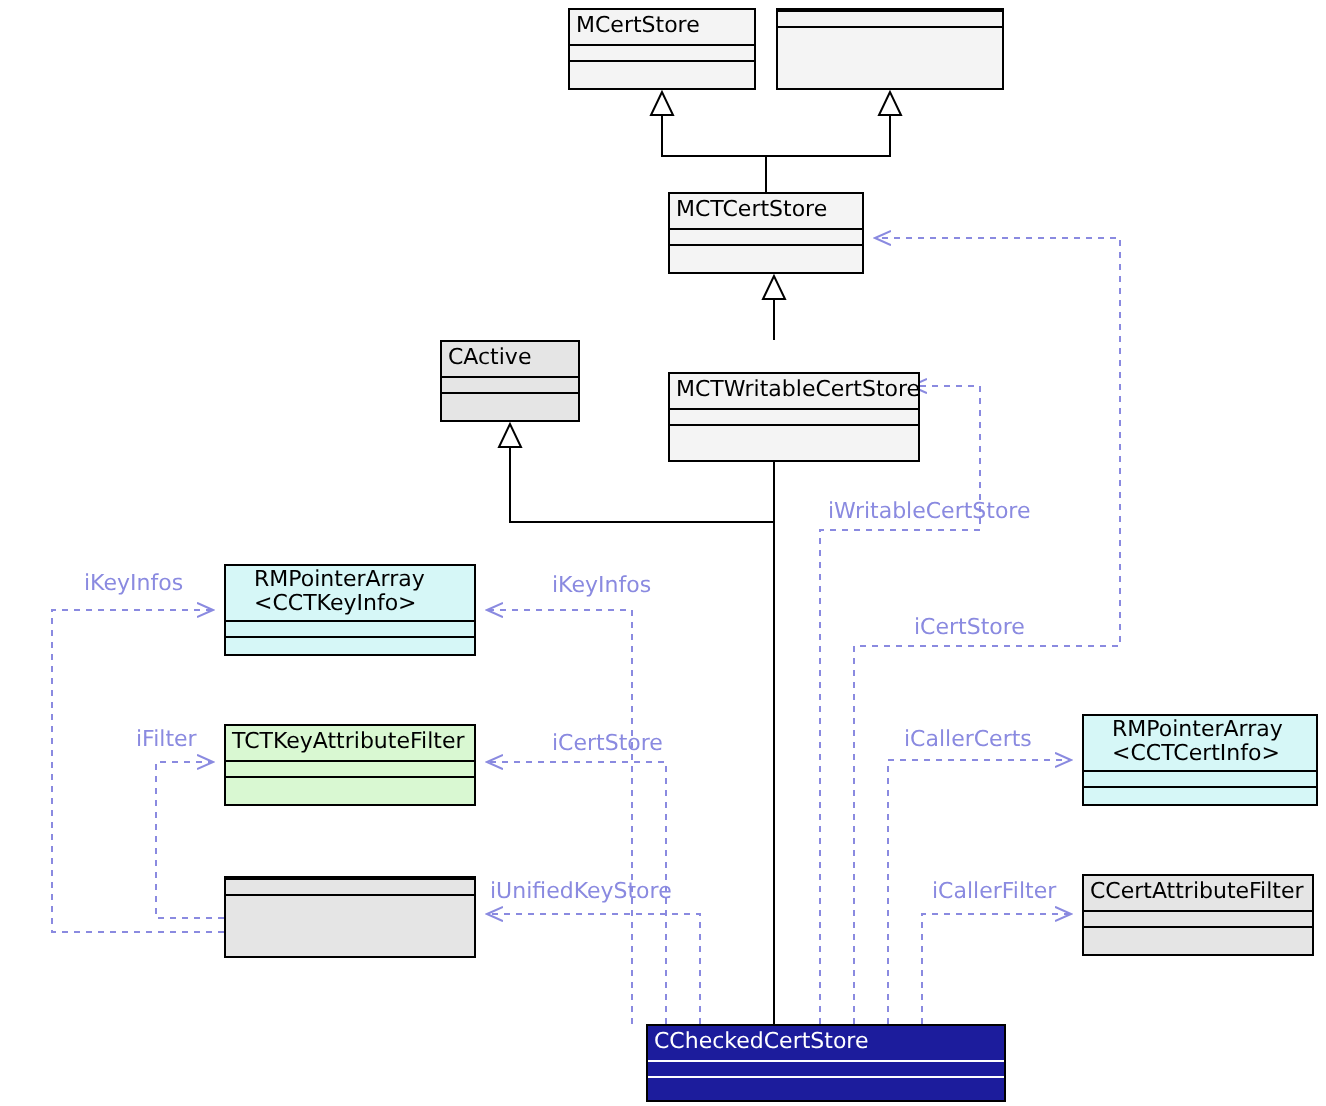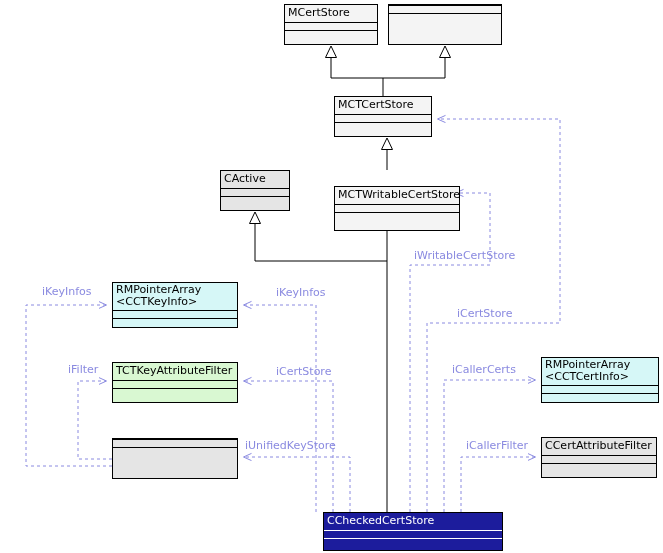--- a/index.html
+++ b/index.html
@@ -31,21 +31,21 @@
     box-sizing: border-box;
     text-align: left;
     font-size: 11px;
     line-height: 12px;
     color: #000000;
     padding: 2px 3px 3px 3px;
     white-space: nowrap;
     overflow: hidden;
   }
   .uml-title.two-line {
-    padding: 1px 3px 2px 3px;
+    padding: 1px 3px 2px 14px;
     line-height: 12px;
   }
   .uml-sep {
     border-top: 1px solid #000000;
     height: 8px;
     box-sizing: border-box;
   }
   .uml-sep.last {
     height: 9px;
   }

